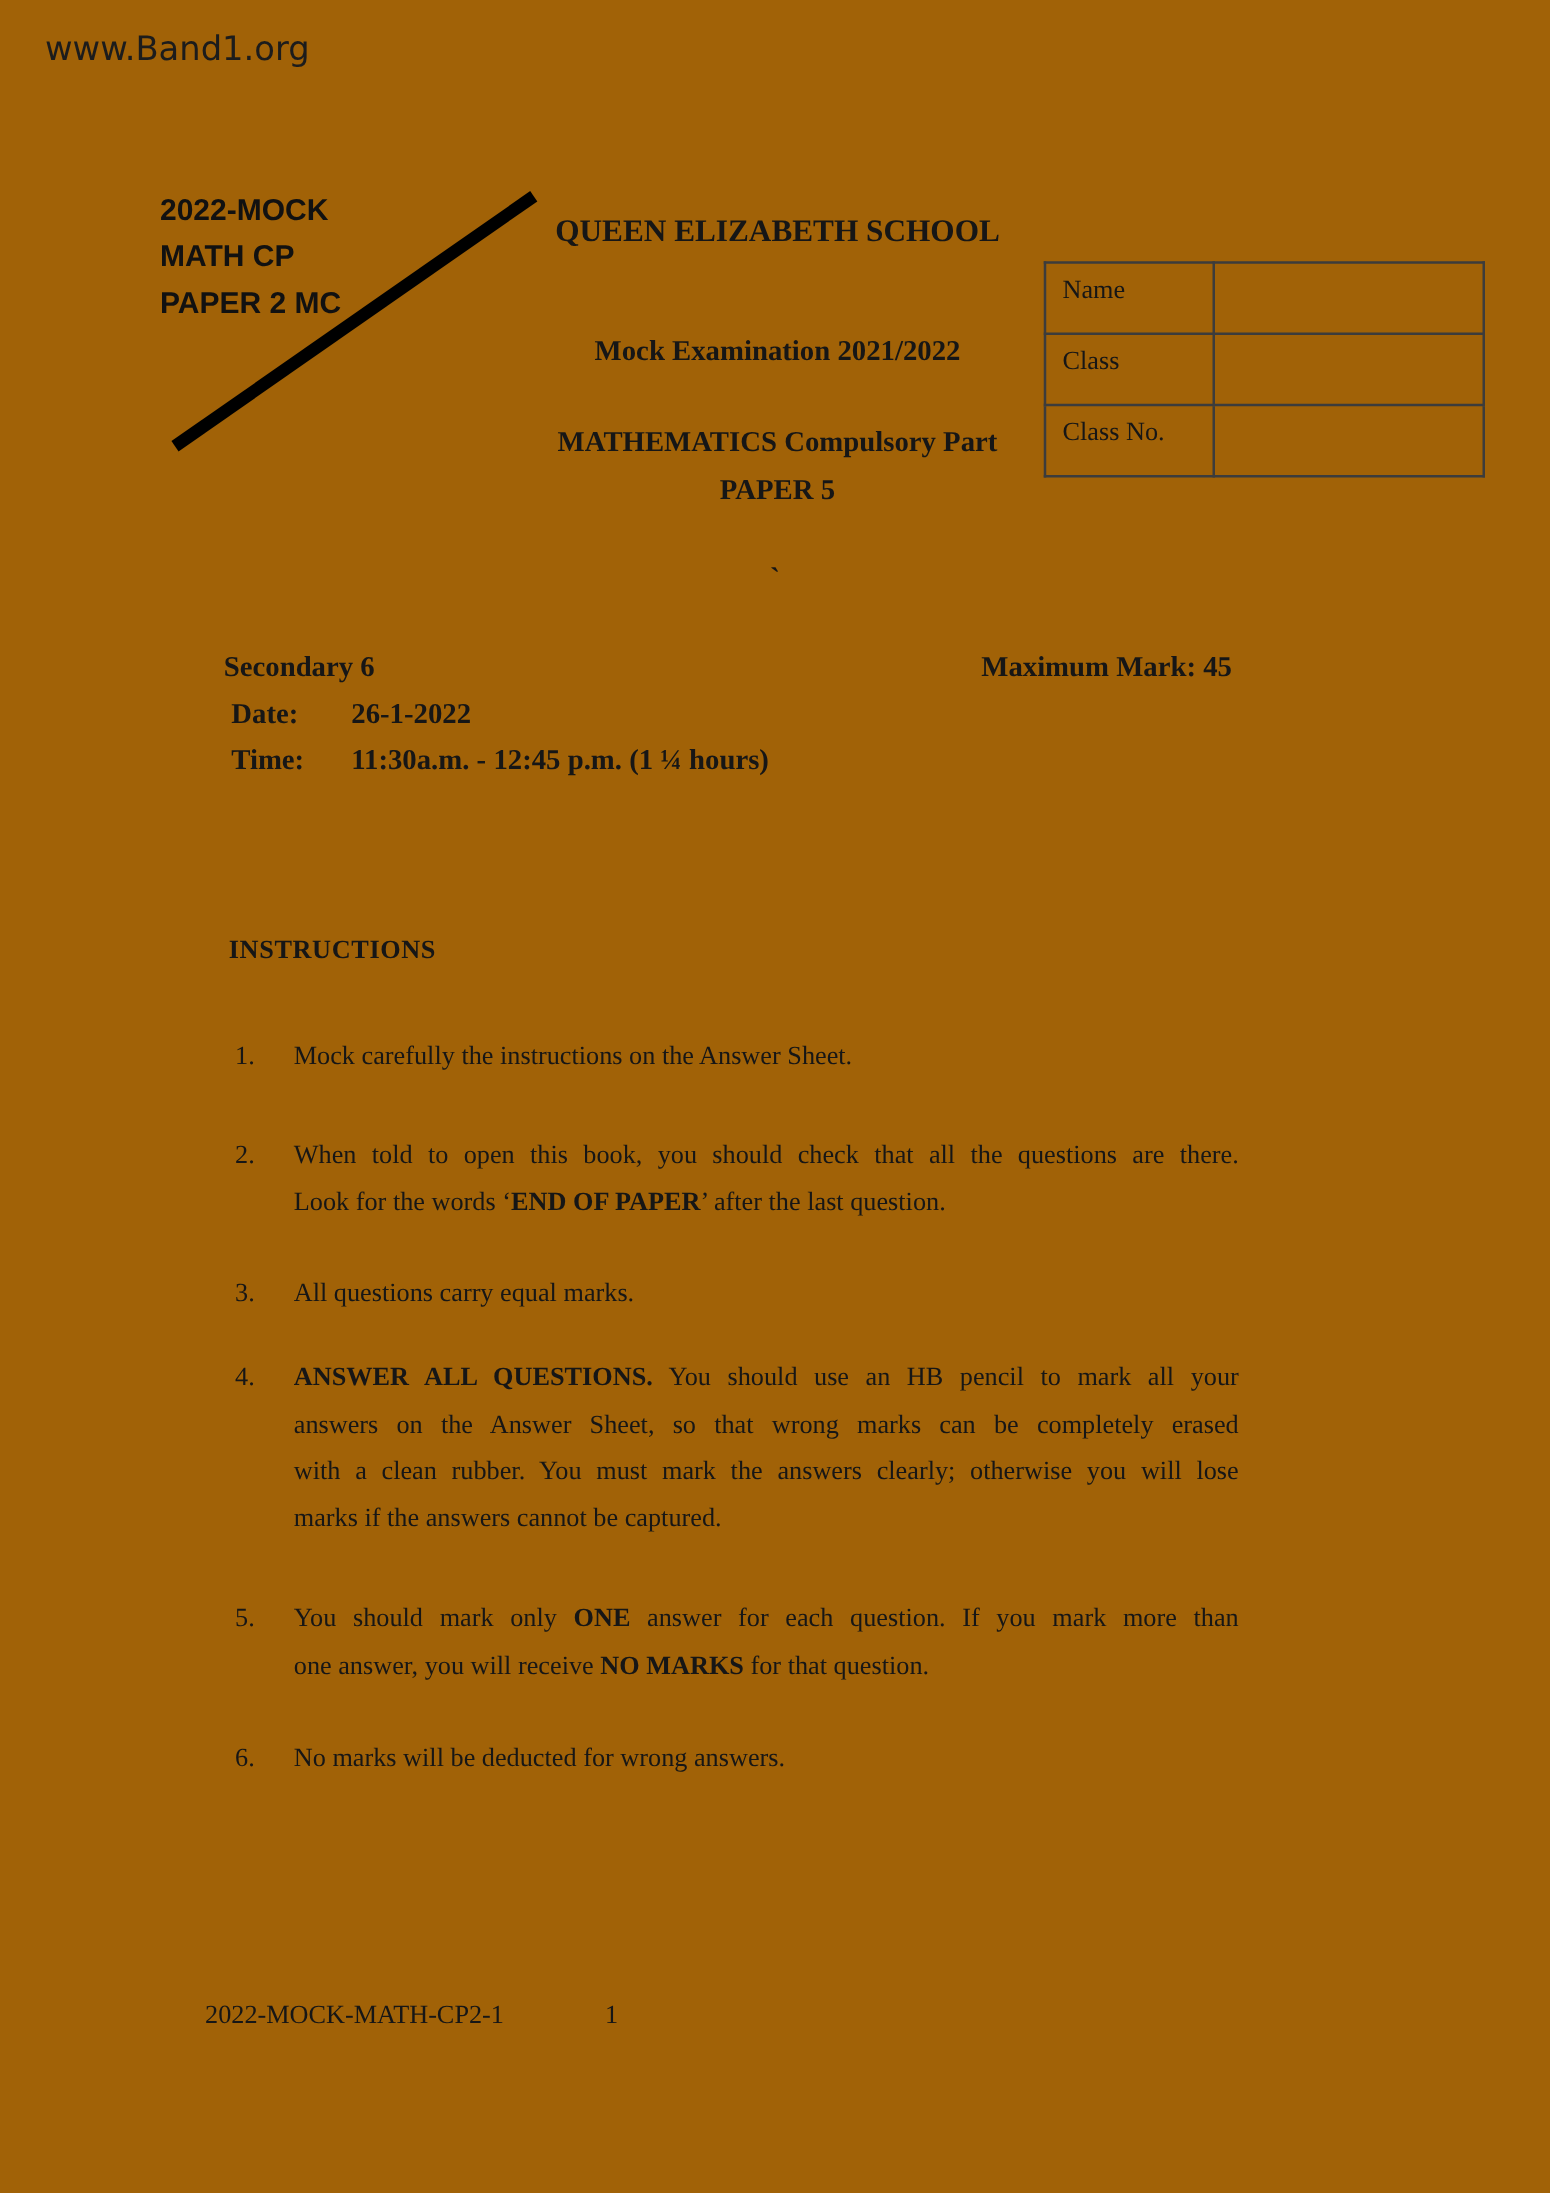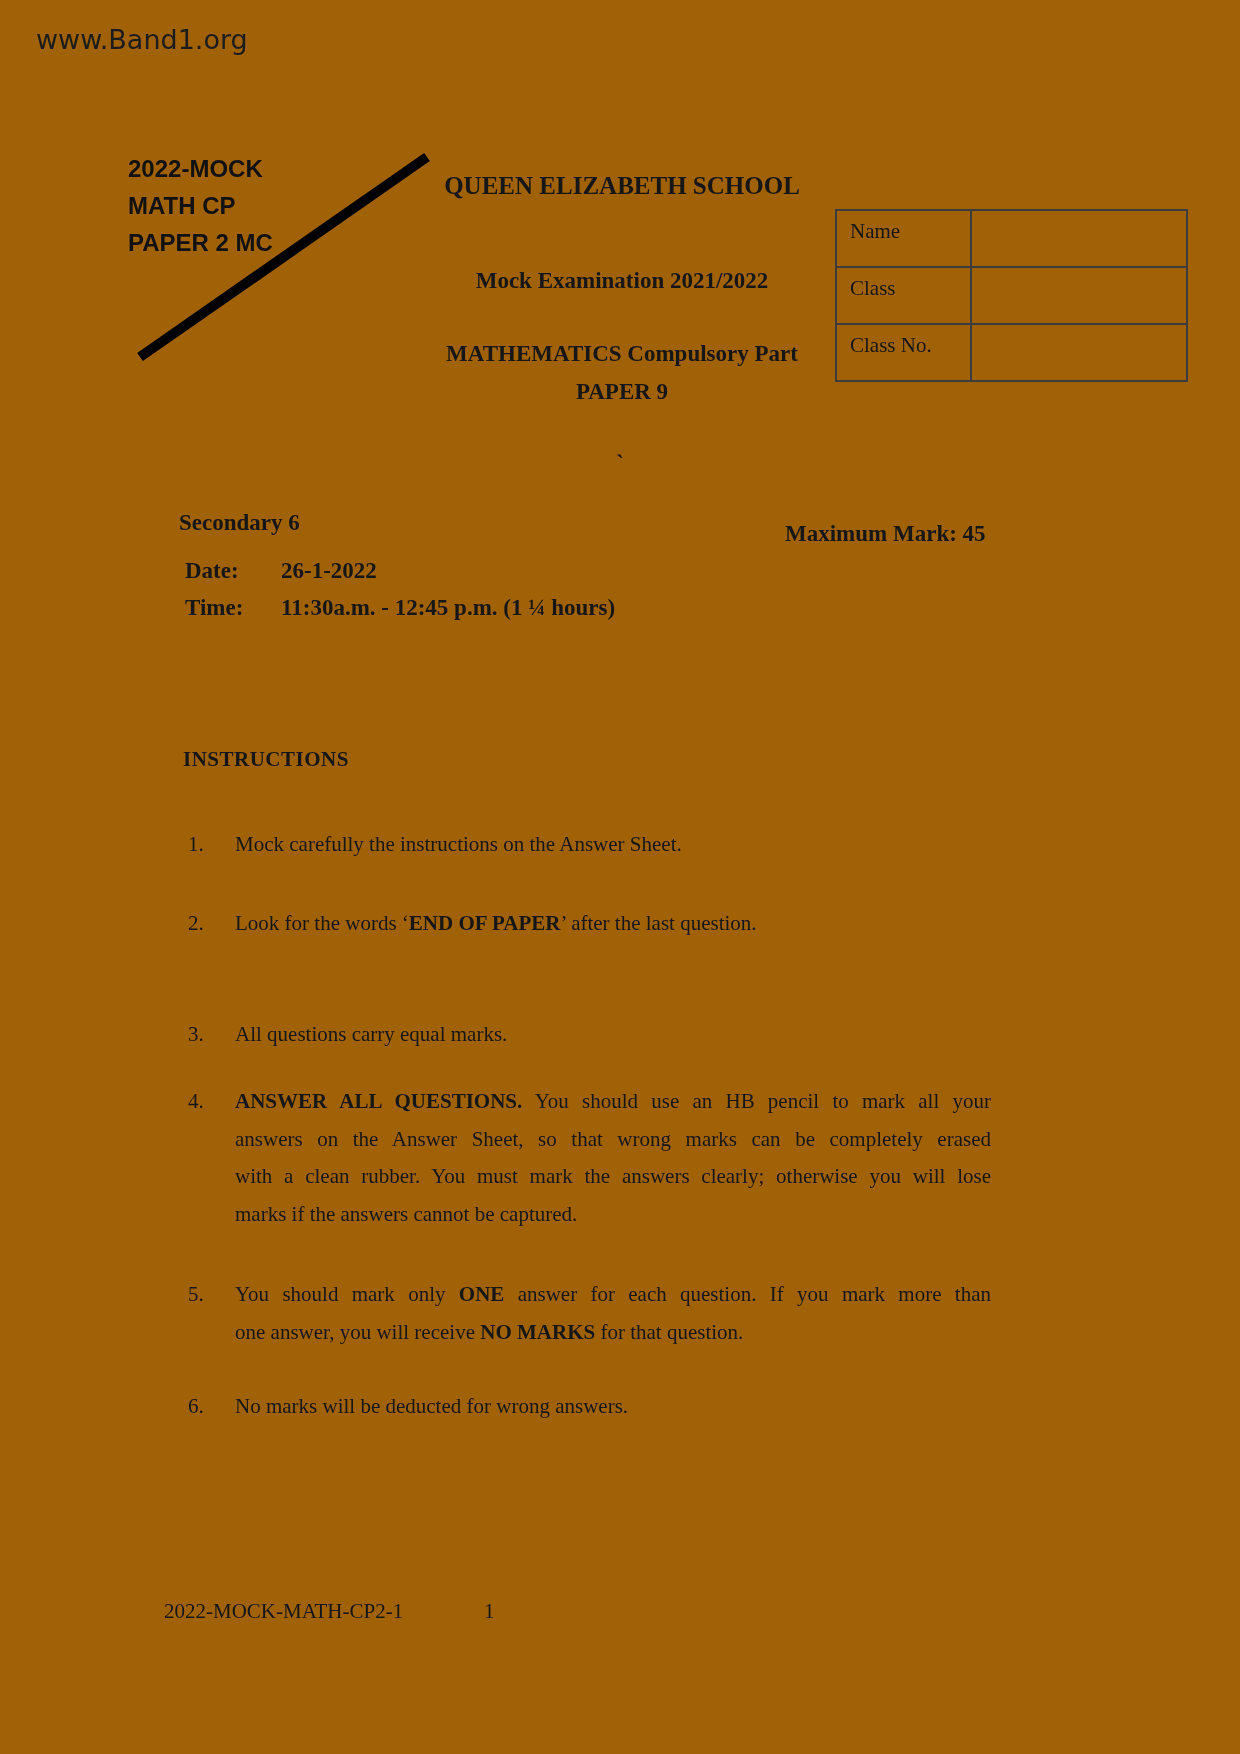--- a/index.html
+++ b/index.html
@@ -56,21 +56,21 @@
     font-size: 21px;
     vertical-align: top;
     padding: 8px 4px 0 13px;
     margin-left: 23px;
   }
   table.student-table td.lbl { width: 116px; }
 
   .stray-mark { left: 616px; top: 450px; font-size: 24px; font-weight: bold; }
 
   .details { font-weight: bold; font-size: 23px; white-space: nowrap; }
-  .d-secondary { left: 179px; top: 510px; }
+  .d-secondary { left: 179px; top: 521px; }
   .d-maxmark   { left: 785px; top: 521px; }
   .d-datelabel { left: 185px; top: 558px; }
   .d-datevalue { left: 281px; top: 558px; }
   .d-timelabel { left: 185px; top: 595px; }
   .d-timevalue { left: 281px; top: 595px; }
 
   .instructions-heading {
     left: 183px; top: 747px;
     font-weight: bold; font-size: 21px;
     letter-spacing: 0.5px;
@@ -107,21 +107,21 @@
   </div>
 
   <svg class="abs diag-svg" width="1240" height="1754" viewBox="0 0 1240 1754">
     <line x1="140" y1="357" x2="427" y2="157" stroke="#000000" stroke-width="10" stroke-linecap="butt"></line>
   </svg>
 
   <div class="abs center-head">
     <div class="school">QUEEN ELIZABETH SCHOOL</div>
     <div class="exam">Mock Examination 2021/2022</div>
     <div class="subject">MATHEMATICS Compulsory Part</div>
-    <div class="paper">PAPER 9</div>
+    <div class="paper">PAPER 5</div>
   </div>
 
   <table class="student-table">
     <tbody id="student-rows">
         <tr>
           <td class="lbl">Name</td>
           <td class="val"></td>
         </tr>
         <tr>
           <td class="lbl">Class</td>
@@ -148,20 +148,21 @@
   <div id="instructions-list">
       <div class="item" style="top: 826px;">
         <span class="item-num">1.</span>
         <div class="item-body">
           <div class="iline"><span>Mock carefully the instructions on the Answer Sheet.</span></div>
         </div>
       </div>
       <div class="item" style="top: 905px;">
         <span class="item-num">2.</span>
         <div class="item-body">
+          <div class="iline justify"><span>When told to open this book, you should check that all the questions are there.</span></div>
           <div class="iline"><span>Look for the words ‘</span><b>END OF PAPER</b><span>’ after the last question.</span></div>
         </div>
       </div>
       <div class="item" style="top: 1016px;">
         <span class="item-num">3.</span>
         <div class="item-body">
           <div class="iline"><span>All questions carry equal marks.</span></div>
         </div>
       </div>
       <div class="item" style="top: 1083px;">

